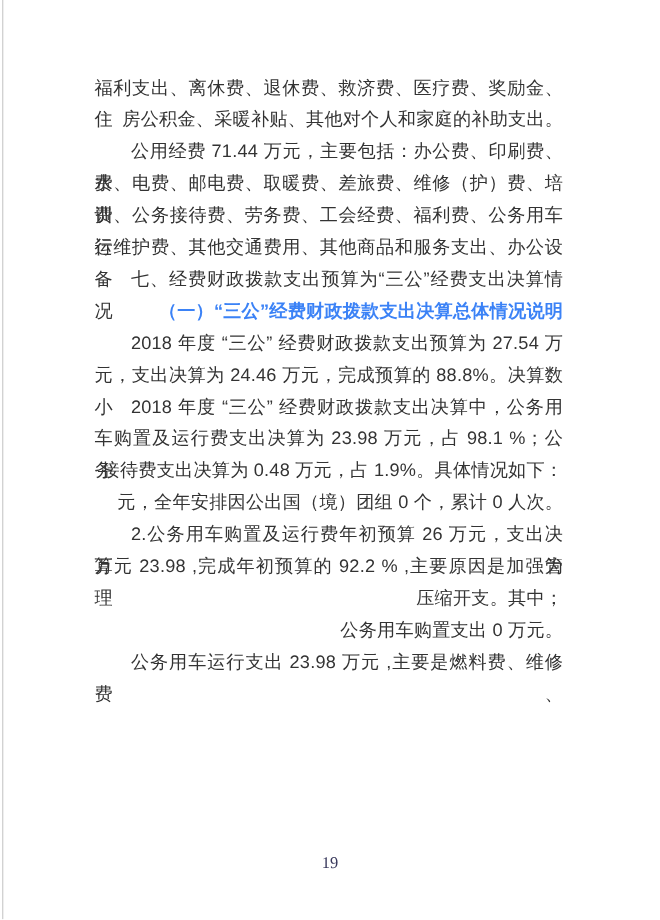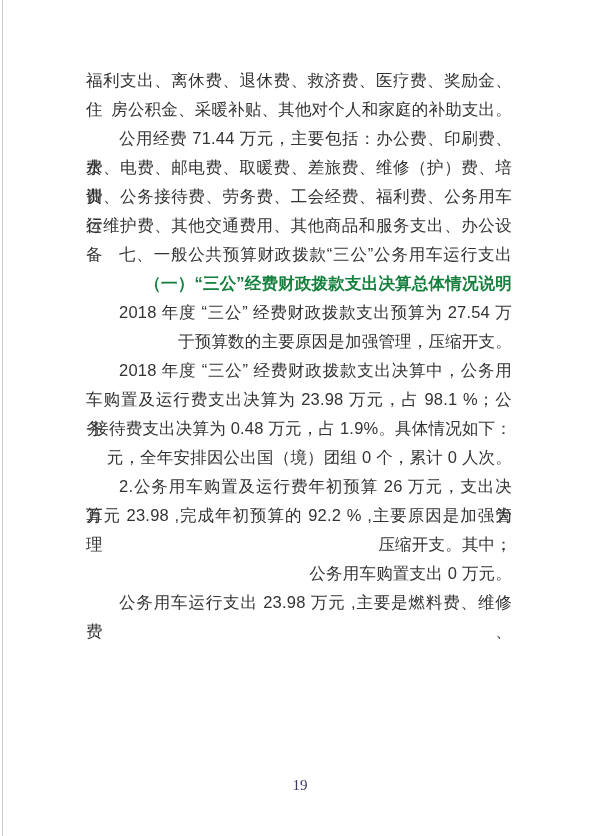--- a/index.html
+++ b/index.html
@@ -33,21 +33,21 @@
     letter-spacing: 0.2px;
     text-align: right;
     white-space: nowrap;
   }
   .text-line.fill {
     white-space: normal;
     text-align: justify;
     text-align-last: justify;
   }
   .text-line.indent { text-indent: 33px; }
-  .text-line.bold { font-weight: 700; color: #15803d; }
+  .text-line.bold { font-weight: 700; color: #3b82f6; }
   .page-number {
     position: absolute;
     left: 0; right: 0;
     top: 777px;
     text-align: center;
     font-family: "Liberation Serif", serif;
     font-size: 15px;
     color: #39395c;
   }
 </style>
@@ -56,24 +56,24 @@
 
 <div class="page">
   <div class="page-edge-line"></div>
   <main class="doc-body" id="doc-body">
       <div class="text-line fill">福利支出、离休费、退休费、救济费、医疗费、奖励金、住</div>
       <div class="text-line">房公积金、采暖补贴、其他对个人和家庭的补助支出。</div>
       <div class="text-line indent fill">公用经费 71.44 万元，主要包括：办公费、印刷费、水</div>
       <div class="text-line fill">费、电费、邮电费、取暖费、差旅费、维修（护）费、培训</div>
       <div class="text-line fill">费、公务接待费、劳务费、工会经费、福利费、公务用车运</div>
       <div class="text-line fill">行维护费、其他交通费用、其他商品和服务支出、办公设备</div>
-      <div class="text-line indent fill">七、一般公共预算财政拨款“三公”公务用车运行支出</div>
+      <div class="text-line indent fill">七、经费财政拨款支出预算为“三公”经费支出决算情况</div>
       <div class="text-line indent bold">（一）“三公”经费财政拨款支出决算总体情况说明</div>
       <div class="text-line indent fill">2018 年度 “三公” 经费财政拨款支出预算为 27.54 万</div>
-      <div class="text-line">于预算数的主要原因是加强管理，压缩开支。</div>
+      <div class="text-line fill">元，支出决算为 24.46 万元，完成预算的 88.8%。决算数小</div>
       <div class="text-line indent fill">2018 年度 “三公” 经费财政拨款支出决算中，公务用</div>
       <div class="text-line fill">车购置及运行费支出决算为 23.98 万元，占 98.1 %；公务</div>
       <div class="text-line">接待费支出决算为 0.48 万元，占 1.9%。具体情况如下：</div>
       <div class="text-line">元，全年安排因公出国（境）团组 0 个，累计 0 人次。</div>
       <div class="text-line indent fill">2.公务用车购置及运行费年初预算 26 万元，支出决算为</div>
       <div class="text-line fill">万元 23.98 ,完成年初预算的 92.2 % ,主要原因是加强管理，</div>
       <div class="text-line">压缩开支。其中：</div>
       <div class="text-line indent">公务用车购置支出 0 万元。</div>
       <div class="text-line indent fill">公务用车运行支出 23.98 万元 ,主要是燃料费、维修费、</div>
     </main>

